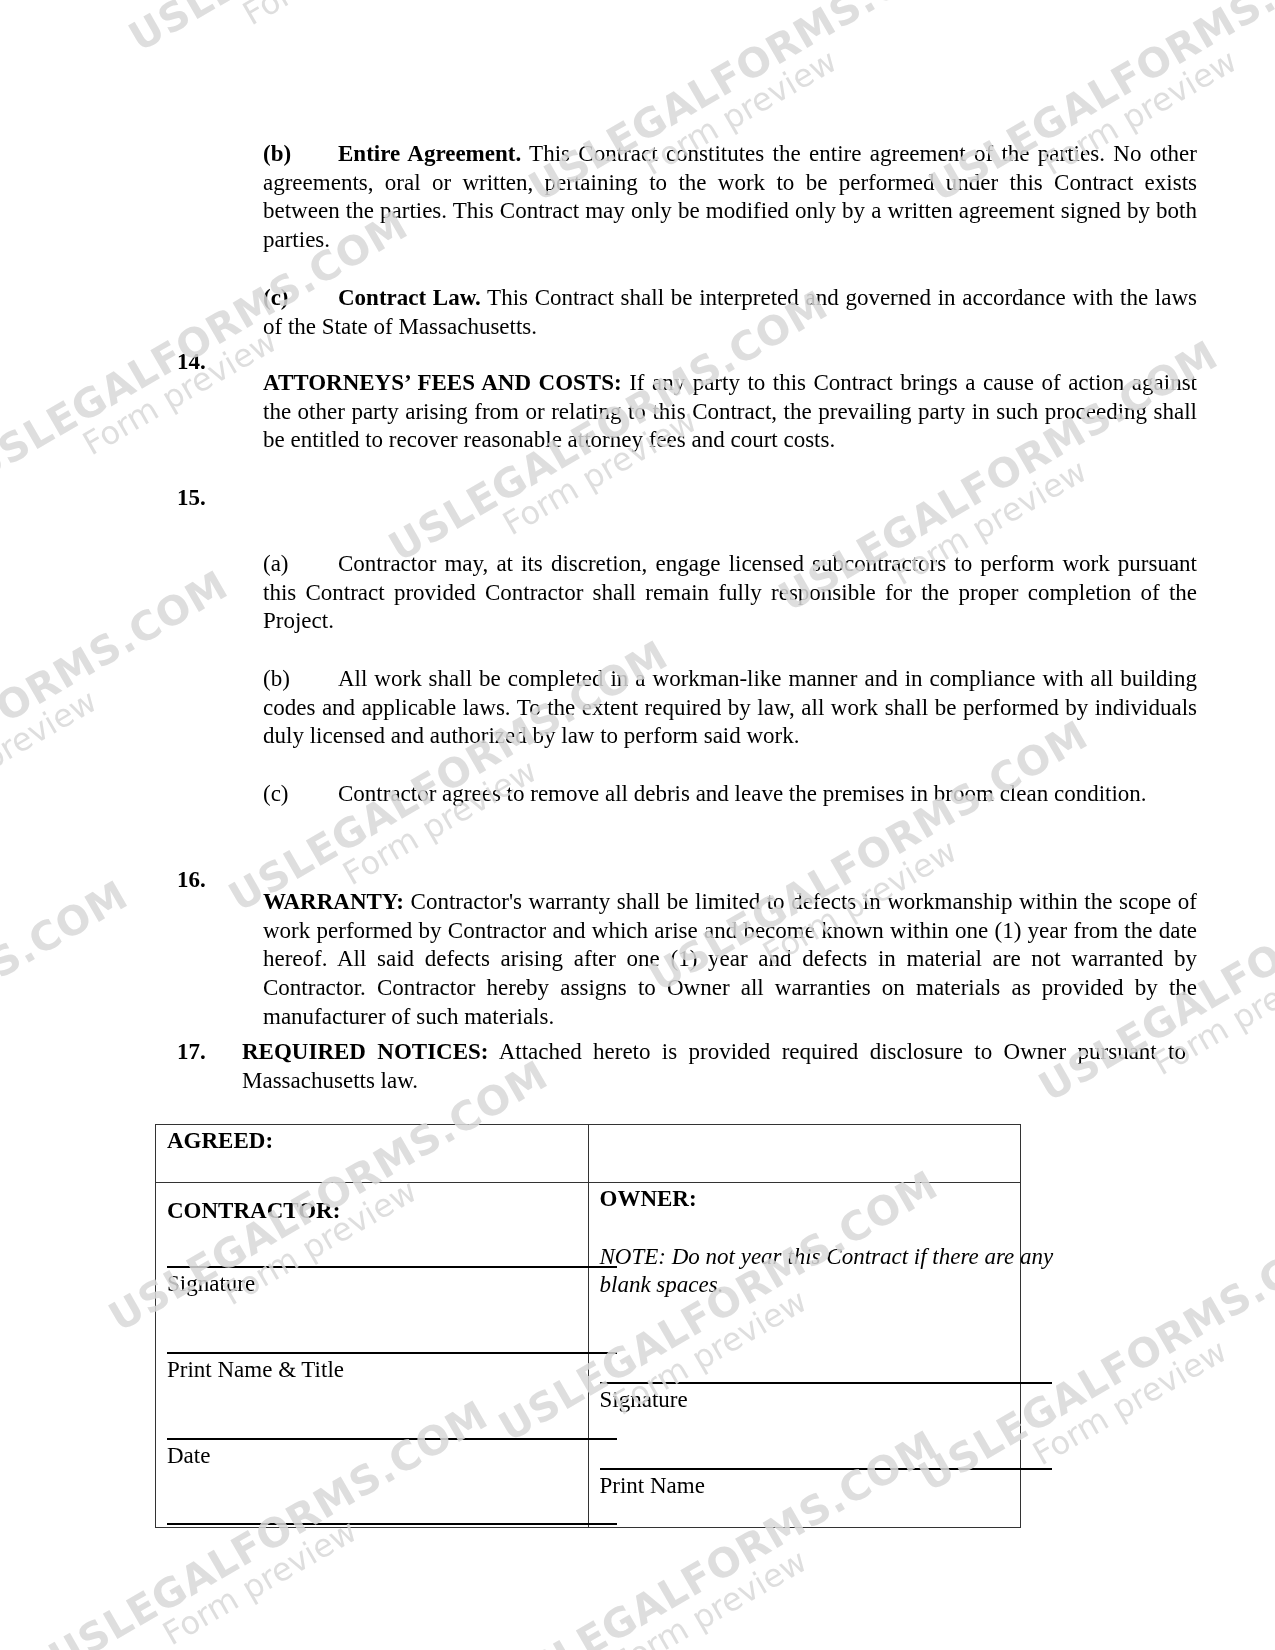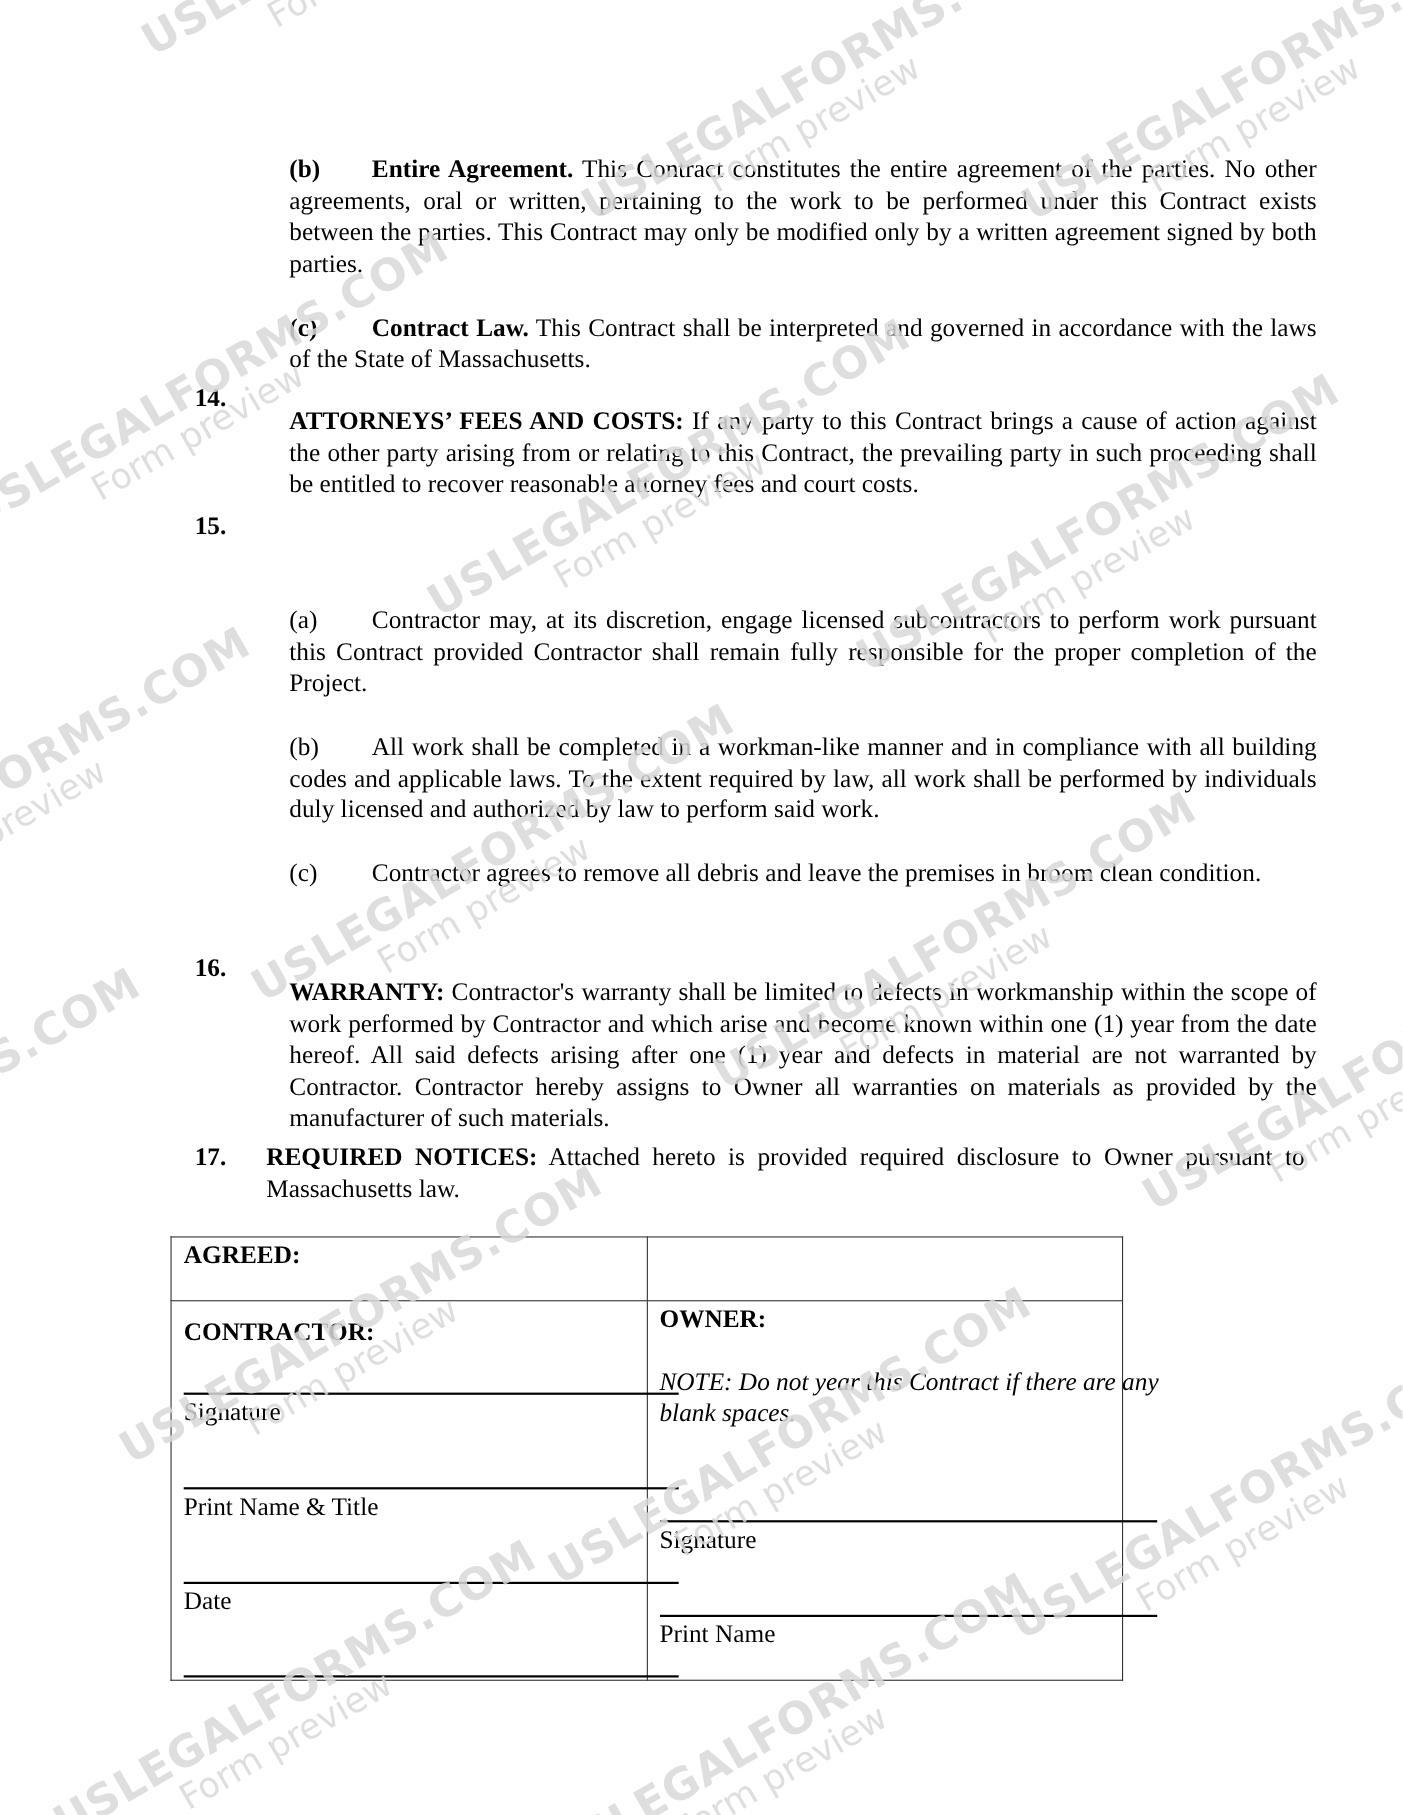--- a/index.html
+++ b/index.html
@@ -33,21 +33,21 @@
 
   <div class="p body-col" style="top:284px;">
     <span class="b tab">(c)</span><span class="b">Contract Law.</span><span> This Contract shall be interpreted and governed in accordance with the laws of the State of Massachusetts.</span>
   </div>
 
   <div class="num" style="top:348px;text-align:center;">14.</div>
   <div class="p body-col" style="top:369px;">
     <span class="b">ATTORNEYS’ FEES AND COSTS:</span><span>  If any party to this Contract brings a cause of action against the other party arising from or relating to this Contract, the prevailing party in such proceeding shall be entitled to recover reasonable attorney fees and court costs.</span>
   </div>
 
-  <div class="num" style="top:464px;">15.</div>
+  <div class="num" style="top:484px;">15.</div>
 
   <div class="p body-col" style="top:550px;">
     <span class="tab">(a)</span><span>Contractor may, at its discretion, engage licensed subcontractors to perform work pursuant this Contract provided Contractor shall remain fully responsible for the proper completion of the Project.</span>
   </div>
   <div class="p body-col" style="top:665px;">
     <span class="tab">(b)</span><span>All work shall be completed in a workman-like manner and in compliance with all building codes and applicable laws. To the extent required by law, all work shall be performed by individuals duly licensed and authorized by law to perform said work.</span>
   </div>
   <div class="p body-col" style="top:780px;">
     <span class="tab">(c)</span><span>Contractor agrees to remove all debris and leave the premises in broom clean condition.</span>
   </div>

